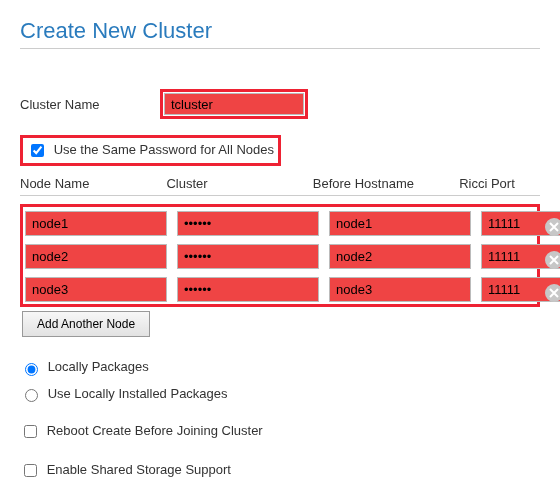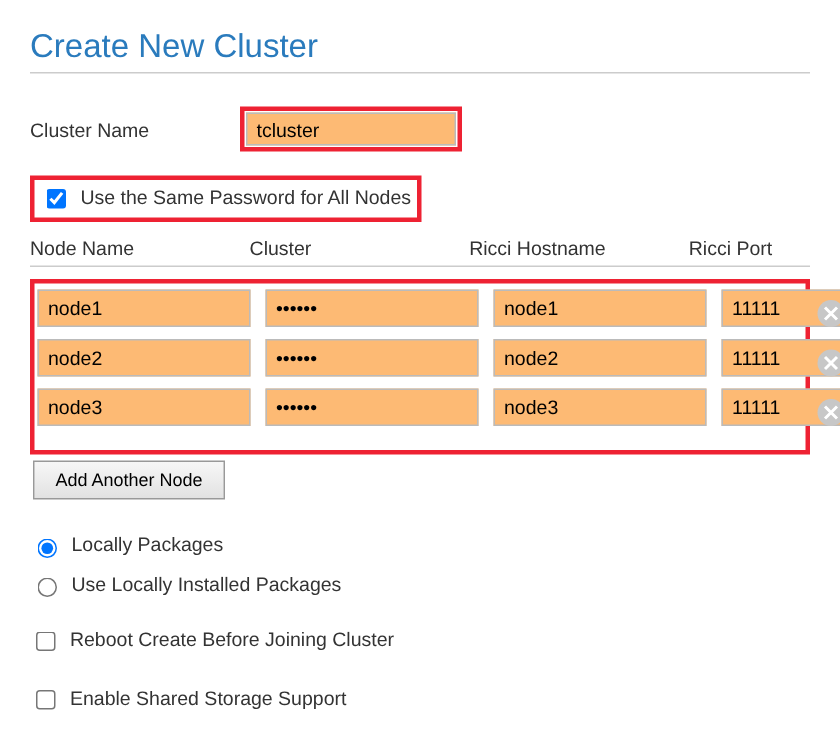--- a/index.html
+++ b/index.html
@@ -9,33 +9,33 @@
     font-family: "Segoe UI", Arial, sans-serif;
     font-size: 13px;
     color: #333;
     background: #fff;
     width: 560px;
   }
   h1 {
     font-size: 22px;
     font-weight: 400;
     color: #2a7bbd;
-    margin: 0 0 22px 0;
+    margin: 0 0 40px 0;
     border-bottom: 1px solid #ccc;
     padding-bottom: 4px;
   }
   .row { display: flex; align-items: center; margin-bottom: 16px; }
   .label { width: 140px; }
   input[type=text], input[type=password] {
     height: 22px;
     border: 1px solid #bbb;
     padding: 2px 6px;
     font-size: 13px;
     font-family: inherit;
-    background: #fdba74;
+    background: #ef4444;
   }
   .cluster-name-input { width: 140px; }
   .same-pw {
     margin-bottom: 10px;
     padding: 2px 0;
   }
   .same-pw input { margin-right: 6px; vertical-align: middle; }
 
   .node-table { width: 100%; }
   .node-head {
@@ -127,21 +127,21 @@
 
 <div class="hl-red-box same-pw">
   <input type="checkbox" checked="" style="">
   <span>Use the Same Password for All Nodes</span>
 </div>
 
 <div class="node-table">
   <div class="node-head">
     <div class="col-node">Node Name</div>
     <div class="col-pass">Cluster</div>
-    <div class="col-host">Ricci Hostname</div>
+    <div class="col-host">Before Hostname</div>
     <div class="col-port">Ricci Port</div>
     <div class="col-del"></div>
   </div>
 
   <div class="hl-red-wrap">
     <div class="node-row">
       <div class="col-node"><input type="text" value="node1" style=""></div>
       <div class="col-pass"><input type="password" value="••••••" style=""></div>
       <div class="col-host"><input type="text" value="node1" style=""></div>
       <div class="col-port"><input type="text" value="11111" style=""></div>
@@ -159,21 +159,21 @@
       <div class="col-host"><input type="text" value="node2" style=""></div>
       <div class="col-port"><input type="text" value="11111" style=""></div>
       <div class="col-del">
         <div class="del-btn">
           <svg viewBox="0 0 10 10">
               <path d="M1 1 L9 9 M9 1 L1 9" stroke="#fff" stroke-width="2"></path>
             </svg>
         </div>
       </div>
     </div>
-    <div class="node-row" style="margin-bottom:14px;">
+    <div class="node-row" style="margin-bottom:0;">
       <div class="col-node"><input type="text" value="node3" style=""></div>
       <div class="col-pass"><input type="password" value="••••••" style=""></div>
       <div class="col-host"><input type="text" value="node3" style=""></div>
       <div class="col-port"><input type="text" value="11111" style=""></div>
       <div class="col-del">
         <div class="del-btn">
           <svg viewBox="0 0 10 10">
               <path d="M1 1 L9 9 M9 1 L1 9" stroke="#fff" stroke-width="2"></path>
             </svg>
         </div>

